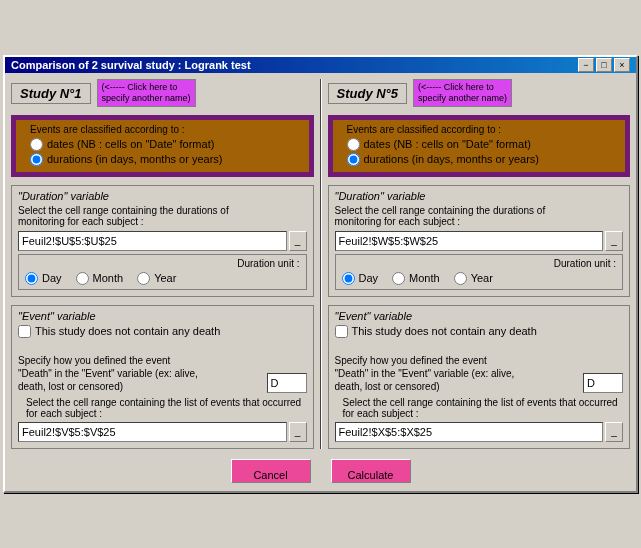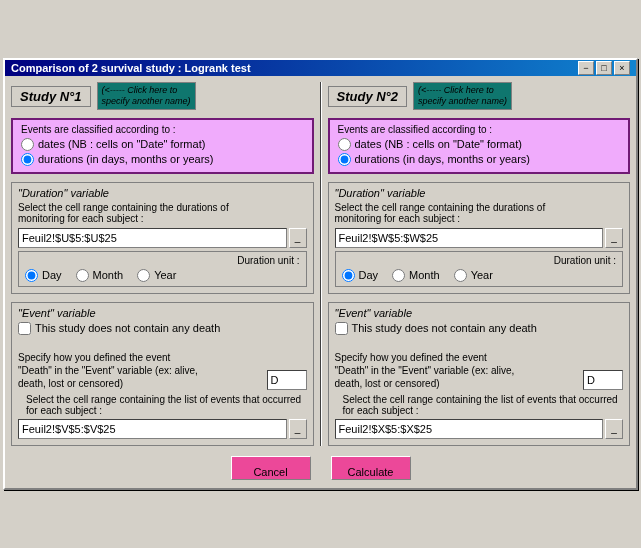--- a/index.html
+++ b/index.html
@@ -81,28 +81,27 @@
       background: #d4d0c8;
       padding: 2px 8px;
       border: 1px solid #808080;
     }
     .study-hint {
       font-size: 10px;
       color: #000;
       line-height: 1.2;
       border: 1px solid #808080;
       padding: 2px 4px;
-      background: #0f766e;
-      font-style: italic;
+      background: #d946ef;
     }
     .section-box {
-      border: 2px solid #701a75;
-      padding: 4px 6px 6px 8px;
+      border: 5px solid #701a75;
+      padding: 4px 6px 6px 14px;
       position: relative;
-      background: #f0abfc;
+      background: #a16207;
     }
     .section-label {
       font-size: 10px;
       margin-bottom: 3px;
     }
     .radio-group {
       display: flex;
       flex-direction: column;
       gap: 2px;
     }
@@ -332,21 +331,21 @@
             <input type="text" class="text-input" value="Feuil2!$V$5:$V$25" style="">
             <button class="btn-small">_</button>
           </div>
         </div>
       </div>
 
       <div class="divider"></div>
 
       <div class="study-panel">
         <div class="study-header">
-          <div class="study-title">Study N°2</div>
+          <div class="study-title">Study N°5</div>
           <div class="study-hint" style="white-space:pre-line;font-size:9px;">(&lt;----- Click here to
 specify another name)</div>
         </div>
 
         <div class="section-box">
           <div class="section-label">Events are classified according to :</div>
           <div class="radio-group">
             <label class="radio-item">
               <input type="radio" name="study2_event_type" style="">
               <span>dates (NB : cells on "Date" format)</span>

